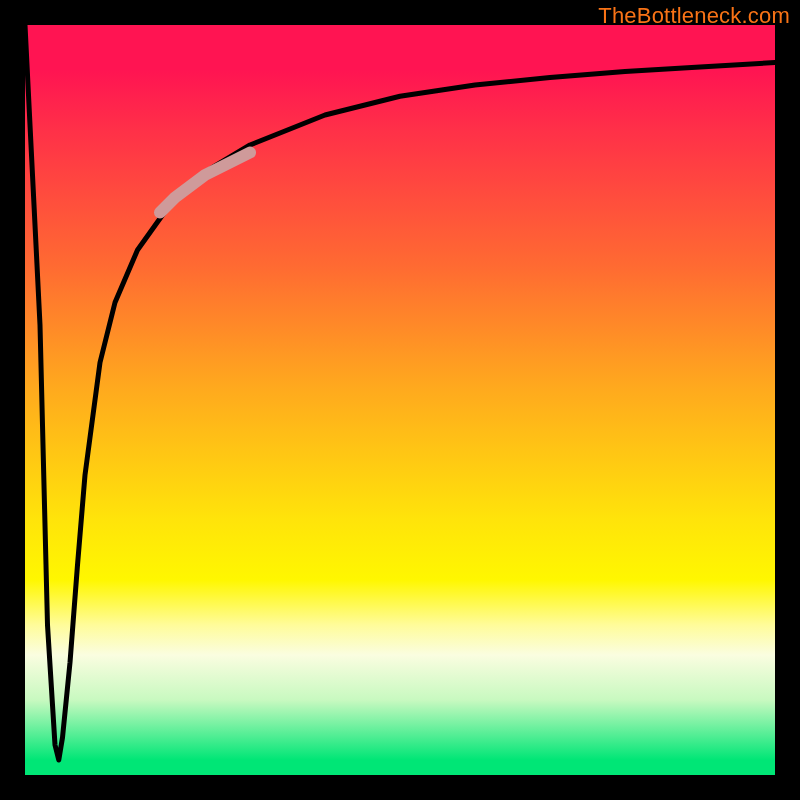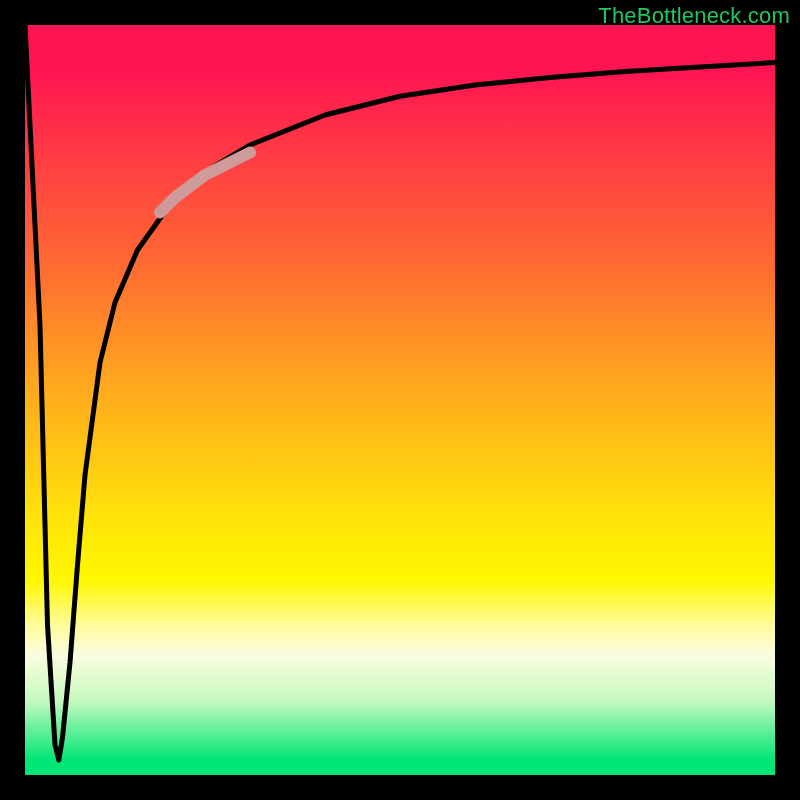--- a/index.html
+++ b/index.html
@@ -52,21 +52,21 @@
     position: absolute;
     left: 0;
     top: 0;
     width: 100%;
     height: 100%;
   }
   .watermark {
     position: absolute;
     top: 3px;
     right: 10px;
-    color: #22c55e;
+    color: #f97316;
     font-size: 22px;
     letter-spacing: 0.2px;
     font-weight: 400;
     user-select: none;
   }
 </style>
 </head>
 <body>
 
 <div class="frame">

